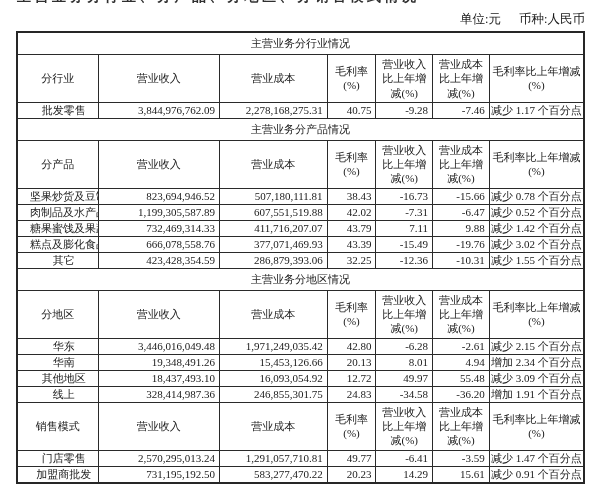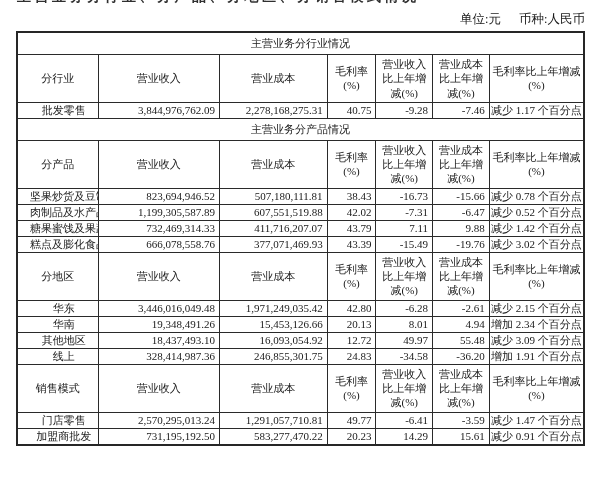--- a/index.html
+++ b/index.html
@@ -171,20 +171,32 @@
         <tr>
           <td class="data label">糕点及膨化食品</td>
           <td class="data num">666,078,558.76</td>
           <td class="data num">377,071,469.93</td>
           <td class="data num">43.39</td>
           <td class="data num">-15.49</td>
           <td class="data num">-19.76</td>
           <td class="data chg">减少 3.02 个百分点</td>
         </tr>
         <tr>
+          <td class="data label">其它</td>
+          <td class="data num">423,428,354.59</td>
+          <td class="data num">286,879,393.06</td>
+          <td class="data num">32.25</td>
+          <td class="data num">-12.36</td>
+          <td class="data num">-10.31</td>
+          <td class="data chg">减少 1.55 个百分点</td>
+        </tr>
+        <tr>
+          <td colspan="7" class="sec">主营业务分地区情况</td>
+        </tr>
+        <tr>
           <td class="th">分地区</td>
           <td class="th">营业收入</td>
           <td class="th">营业成本</td>
           <td class="th">毛利率
 (%)</td>
           <td class="th">营业收入
 比上年增
 减(%)</td>
           <td class="th">营业成本
 比上年增

